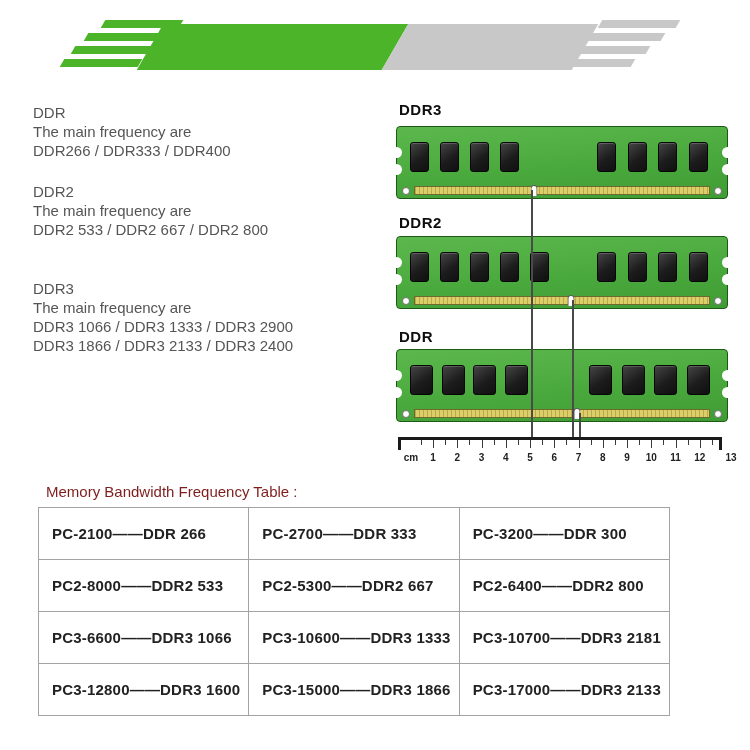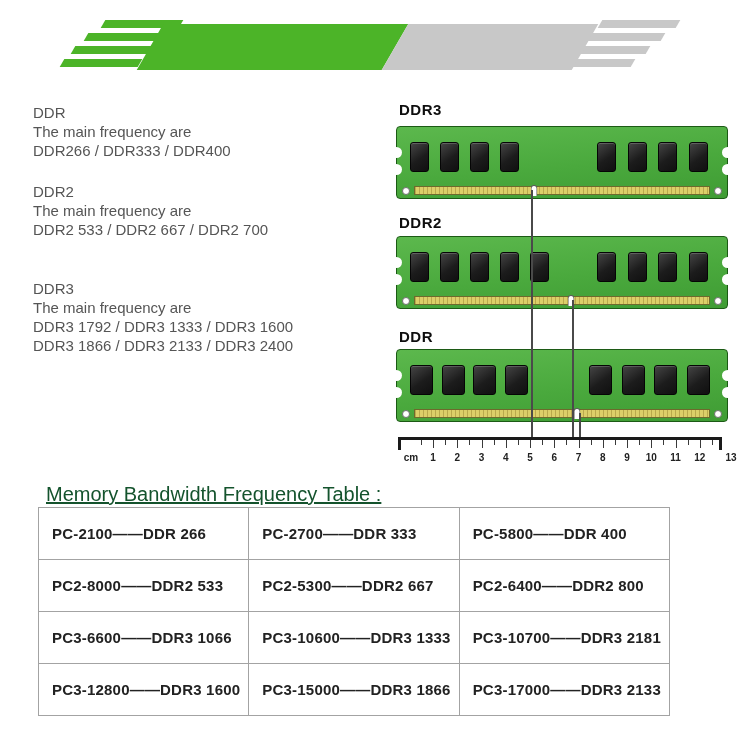--- a/index.html
+++ b/index.html
@@ -60,21 +60,21 @@
   .callout{position:absolute;width:2px;background:#4a4a4a;}
   
   .ruler{position:absolute;left:8px;top:342px;width:324px;height:34px;border-top:3px solid #1a1a1a;}
   .ruler .cap{position:absolute;top:0;width:3px;height:10px;background:#1a1a1a;}
   .cap-l{left:0}.cap-r{right:0}
   .tick{position:absolute;top:0;width:1px;background:#3a3a3a;}
   .tick.major{height:8px;}
   .tick.minor{height:5px;}
   .rlabel{position:absolute;top:12px;transform:translateX(-50%);font-size:10px;font-weight:700;color:#222;}
   
-  .table-caption{position:absolute;left:46px;top:483px;font-size:20px;color:#14532d;text-decoration:underline;}
+  .table-caption{position:absolute;left:46px;top:483px;font-size:15px;color:#7f1d1d;}
   table.freq{
     position:absolute;left:38px;top:507px;width:632px;border-collapse:collapse;table-layout:fixed;
   }
   table.freq td{
     border:1px solid #a3a3a3;height:49px;font-size:15px;font-weight:700;color:#222;
     padding-left:13px;letter-spacing:.2px;
   }
 </style>
 </head>
 <body>
@@ -96,27 +96,27 @@
 
   <div class="ram-section">
     <div class="sec-name">DDR</div>
     <div>The main frequency are</div>
     <div>DDR266 / DDR333 / DDR400</div>
   </div>
 
   <div class="ram-section sec-ddr2">
     <div class="sec-name">DDR2</div>
     <div>The main frequency are</div>
-    <div>DDR2 533 / DDR2 667 / DDR2 700</div>
+    <div>DDR2 533 / DDR2 667 / DDR2 800</div>
   </div>
 
   <div class="ram-section">
     <div class="sec-name">DDR3</div>
     <div>The main frequency are</div>
-    <div>DDR3 1792 / DDR3 1333 / DDR3 1600</div>
+    <div>DDR3 1066 / DDR3 1333 / DDR3 2900</div>
     <div>DDR3 1866 / DDR3 2133 / DDR3 2400</div>
   </div>
 
 </div>
 
 <div class="panel">
   <div class="module-label lab1">DDR3</div>
   <div class="pcb pcb1">
     <div class="edge-cut cut-l cut-a"></div>
     <div class="edge-cut cut-l cut-b"></div>
@@ -228,21 +228,21 @@
       <div class="tick minor" style="left: 313.875px;"></div>
     </div>
 </div>
 
 <div class="table-caption">Memory Bandwidth Frequency Table :</div>
 <table class="freq">
   <tbody>
       <tr>
         <td>PC-2100——DDR 266</td>
         <td>PC-2700——DDR 333</td>
-        <td>PC-5800——DDR 400</td>
+        <td>PC-3200——DDR 300</td>
       </tr>
       <tr>
         <td>PC2-8000——DDR2 533</td>
         <td>PC2-5300——DDR2 667</td>
         <td>PC2-6400——DDR2 800</td>
       </tr>
       <tr>
         <td>PC3-6600——DDR3 1066</td>
         <td>PC3-10600——DDR3 1333</td>
         <td>PC3-10700——DDR3 2181</td>

